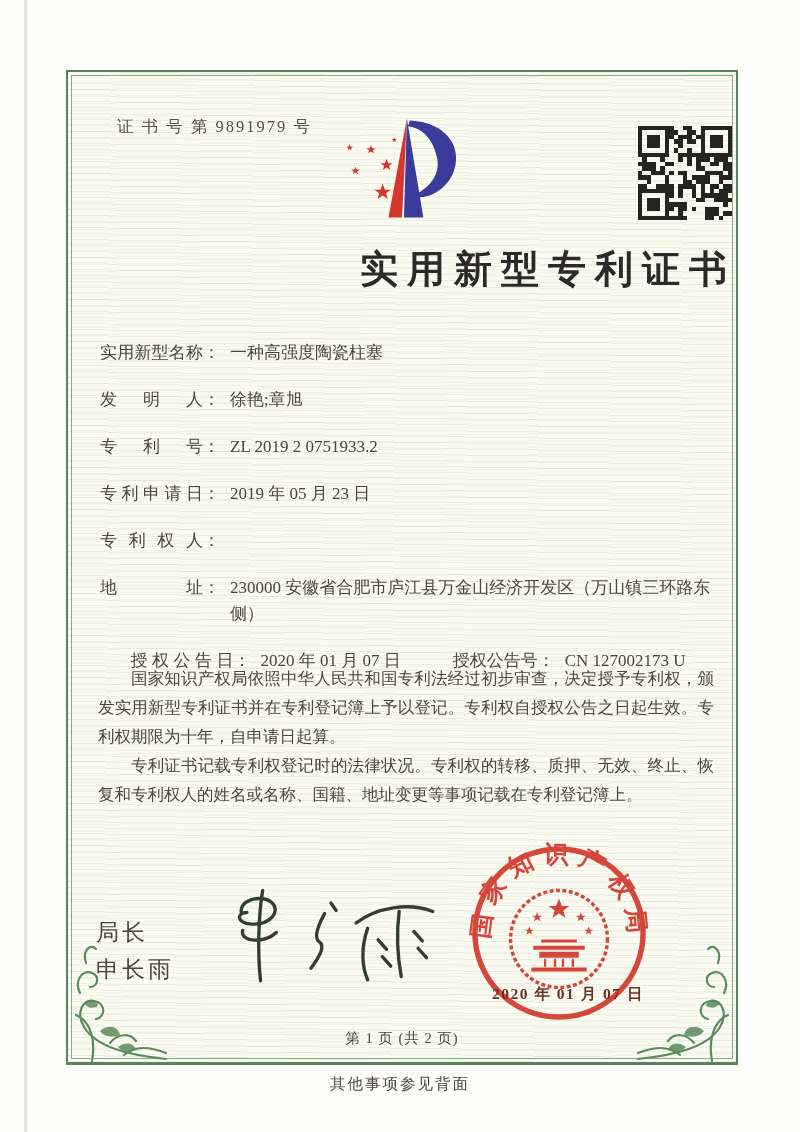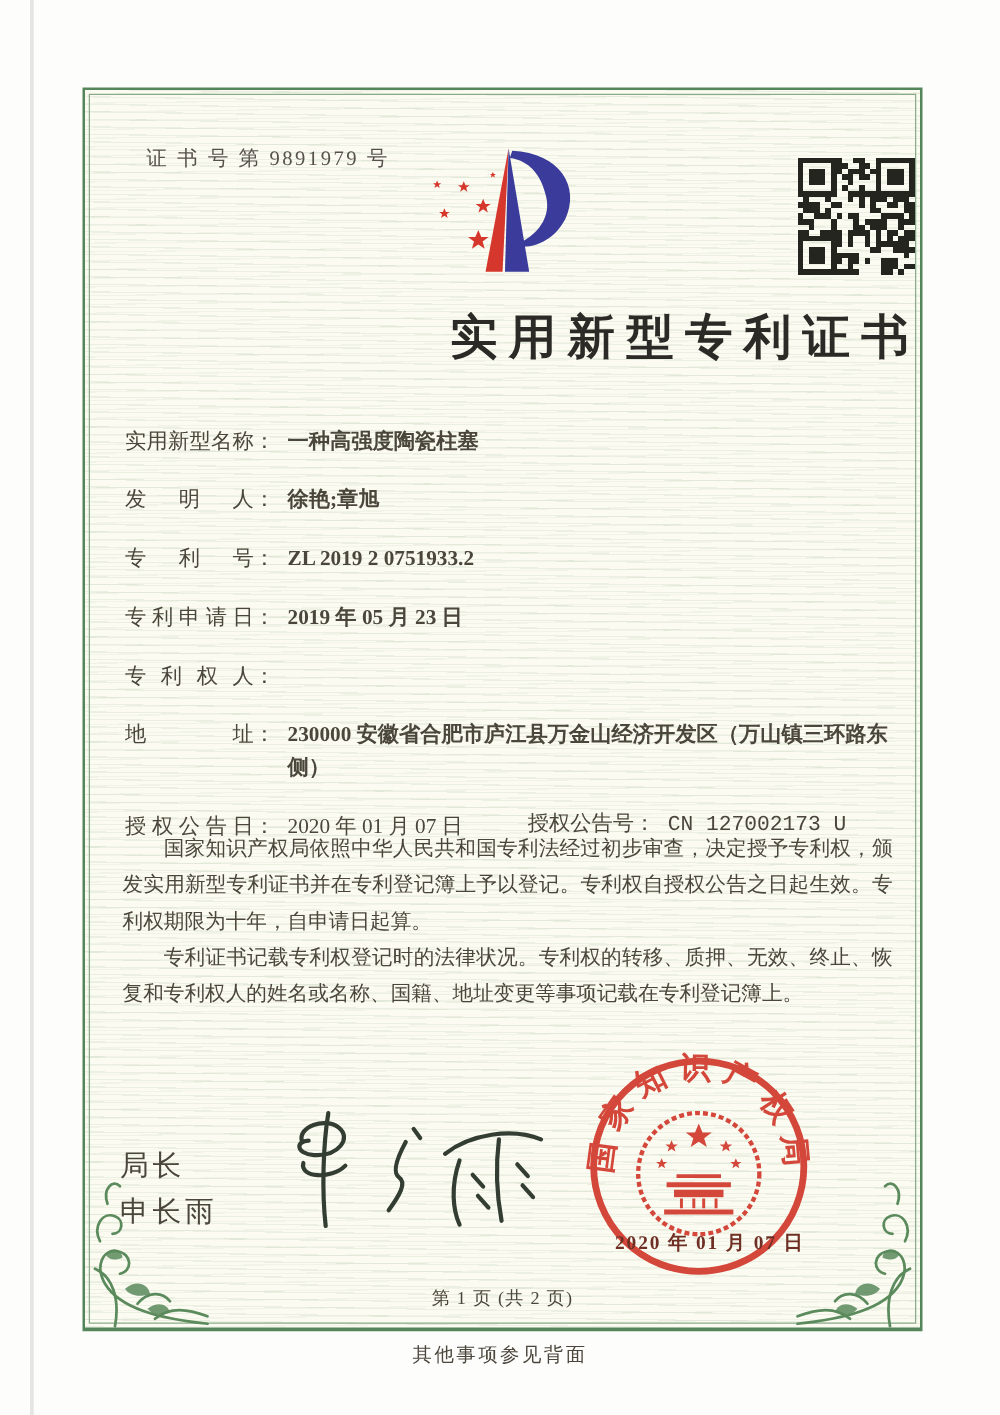--- a/index.html
+++ b/index.html
@@ -17,25 +17,25 @@
   .frame-inner{position:absolute;left:3px;top:3px;right:3px;bottom:3px;border:1px solid #8aab8b;pointer-events:none;}
   .cert-no{position:absolute;left:34px;top:44px;font-size:16.5px;letter-spacing:2px;color:#55504a;margin-left:15px;}
   .logo{position:absolute;left:272px;top:38px;width:126px;height:116px;}
   .qr{position:absolute;left:570px;top:54px;width:94px;height:94px;}
   .title{position:absolute;left:0;top:172px;width:100%;text-align:right;
     font-size:38px;font-weight:700;letter-spacing:9px;color:#2b2a26;}
   .fields{position:absolute;left:32px;top:268px;width:616px;}
   .frow{display:flex;align-items:flex-start;margin-bottom:21px;font-size:17px;color:#4b463c;line-height:26px;}
   .flabel{display:inline-block;width:103px;text-align:justify;text-align-last:justify;flex:none;}
   .fcolon{flex:none;margin-right:10px;}
-  .fvalue{flex:1;font-weight:bold;}
+  .fvalue{flex:1;}
   .frow.addr{}
-  .grant{display:flex;font-size:17px;color:#4b463c;line-height:26px;}
+  .grant{display:flex;font-size:17px;color:#4b463c;line-height:26px;justify-content:center;}
   .grant .pair{display:flex;}
-  .grant .pair.right{margin-left:52px;font-family:Liberation Mono, monospace;}
+  .grant .pair.right{margin-left:52px;}
   .paras{position:absolute;left:30px;top:592px;width:616px;font-size:16.5px;line-height:29px;color:#4b463c;text-align:justify;}
   .paras p{margin:0;text-indent:2em;}
   .signer{position:absolute;left:28px;top:842px;font-size:23px;color:#4b463c;line-height:37px;letter-spacing:3px;}
   .signature{position:absolute;left:150px;top:808px;width:230px;height:105px;}
   .seal{position:absolute;left:400px;top:770px;width:182px;height:182px;opacity:.93;}
   .seal-date{position:absolute;left:424px;top:912px;font-size:15.5px;letter-spacing:1.5px;color:#6f2f24;font-weight:600;}
   .page-note{position:absolute;left:0;top:957px;width:100%;text-align:center;font-size:14.5px;color:#4b463c;letter-spacing:1px;}
   .back-note{position:absolute;left:0;top:1074px;width:100%;text-align:center;font-size:15.5px;color:#4b463c;letter-spacing:2px;}
   .corner{position:absolute;width:104px;height:126px;}
   .corner.bl{left:-2px;bottom:-3px;}

